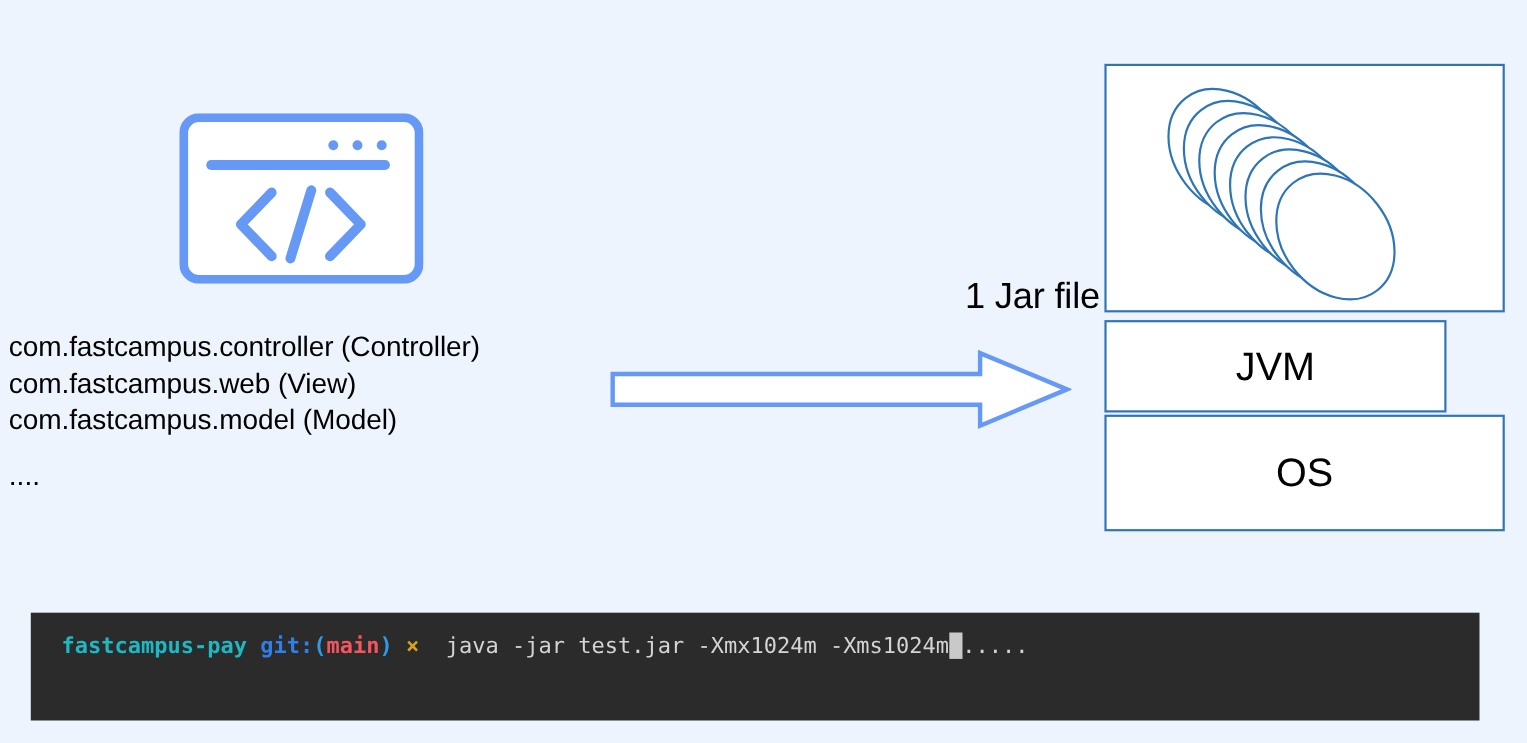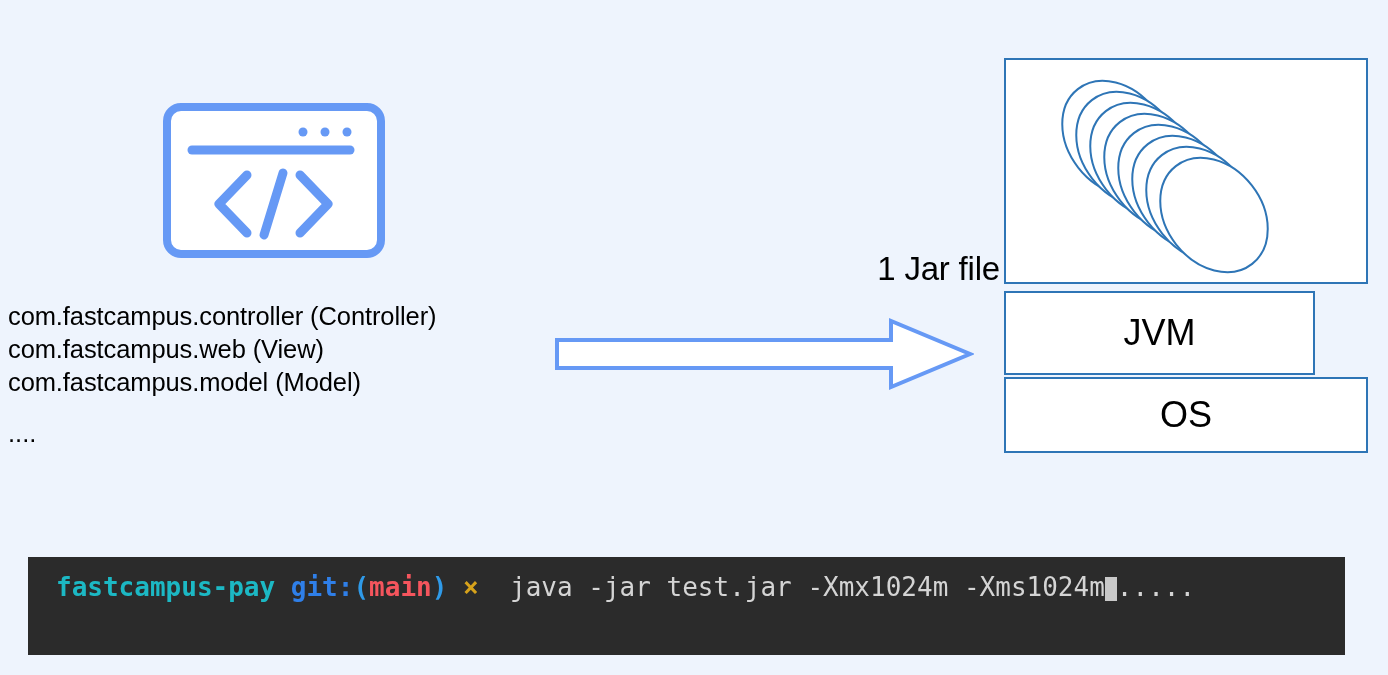--- a/index.html
+++ b/index.html
@@ -89,21 +89,21 @@
   .box-jvm {
     left: 1004px;
     top: 291px;
     width: 311px;
     height: 84px;
   }
   .box-os {
     left: 1004px;
     top: 377px;
     width: 364px;
-    height: 76px;
+    height: 106px;
   }
   .box-label {
     width: 100%;
     height: 100%;
     display: flex;
     align-items: center;
     justify-content: center;
     font-size: 36px;
     color: #000000;
   }
@@ -122,21 +122,21 @@
     top: 557px;
     width: 1317px;
     height: 98px;
     background: #2b2b2b;
   }
   .term-line {
     position: absolute;
     left: 28px;
     top: 17px;
     font-family: "DejaVu Sans Mono", monospace;
-    font-size: 26px;
+    font-size: 20px;
     line-height: 26px;
     white-space: pre;
   }
   .t-repo   { color: #1cb8c4; font-weight: bold; }
   .t-git    { color: #2f7fe8; font-weight: bold; }
   .t-paren  { color: #2f9ae8; font-weight: bold; }
   .t-branch { color: #f5555d; font-weight: bold; }
   .t-mark   { color: #d6a21b; font-weight: bold; }
   .t-cmd    { color: #d4d4d4; }
   .t-cursor {

